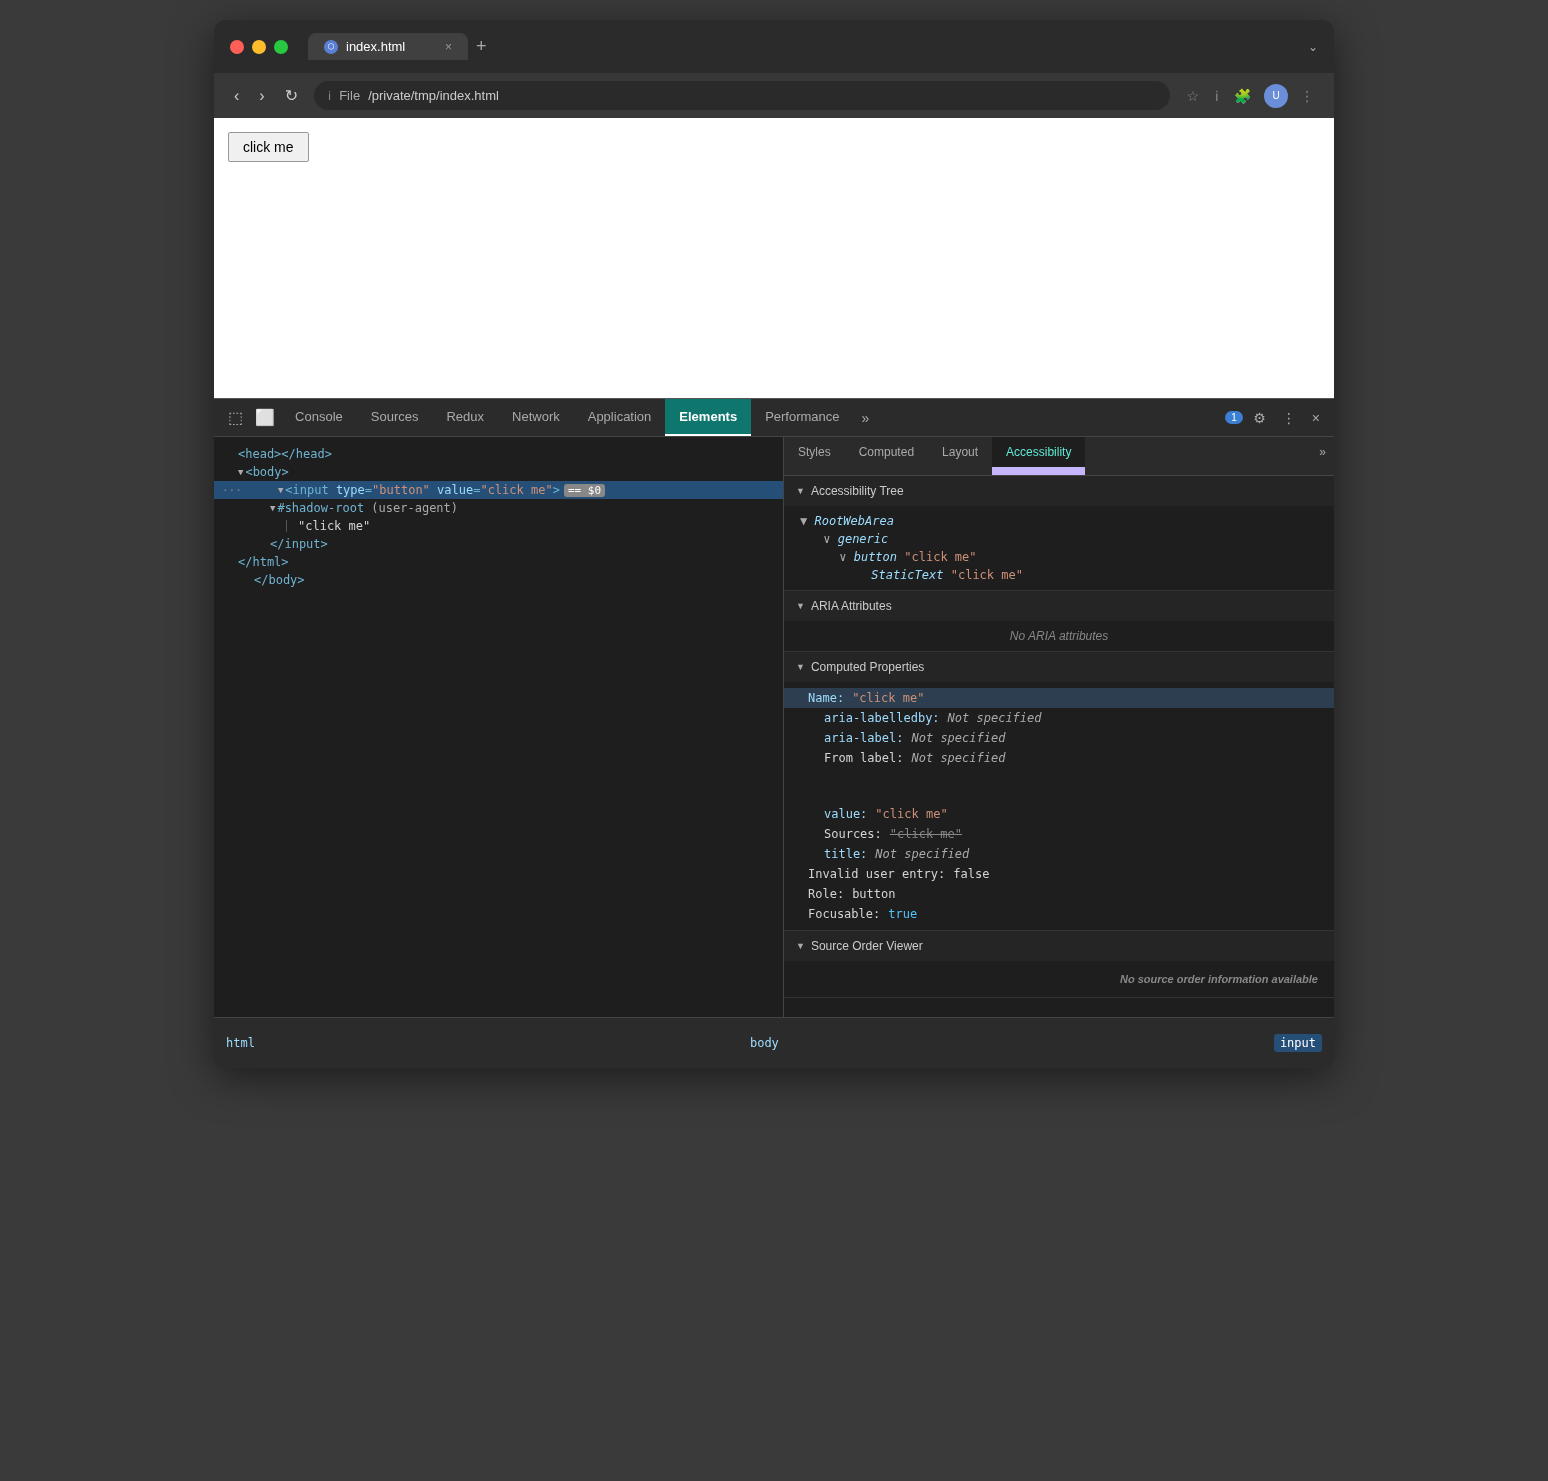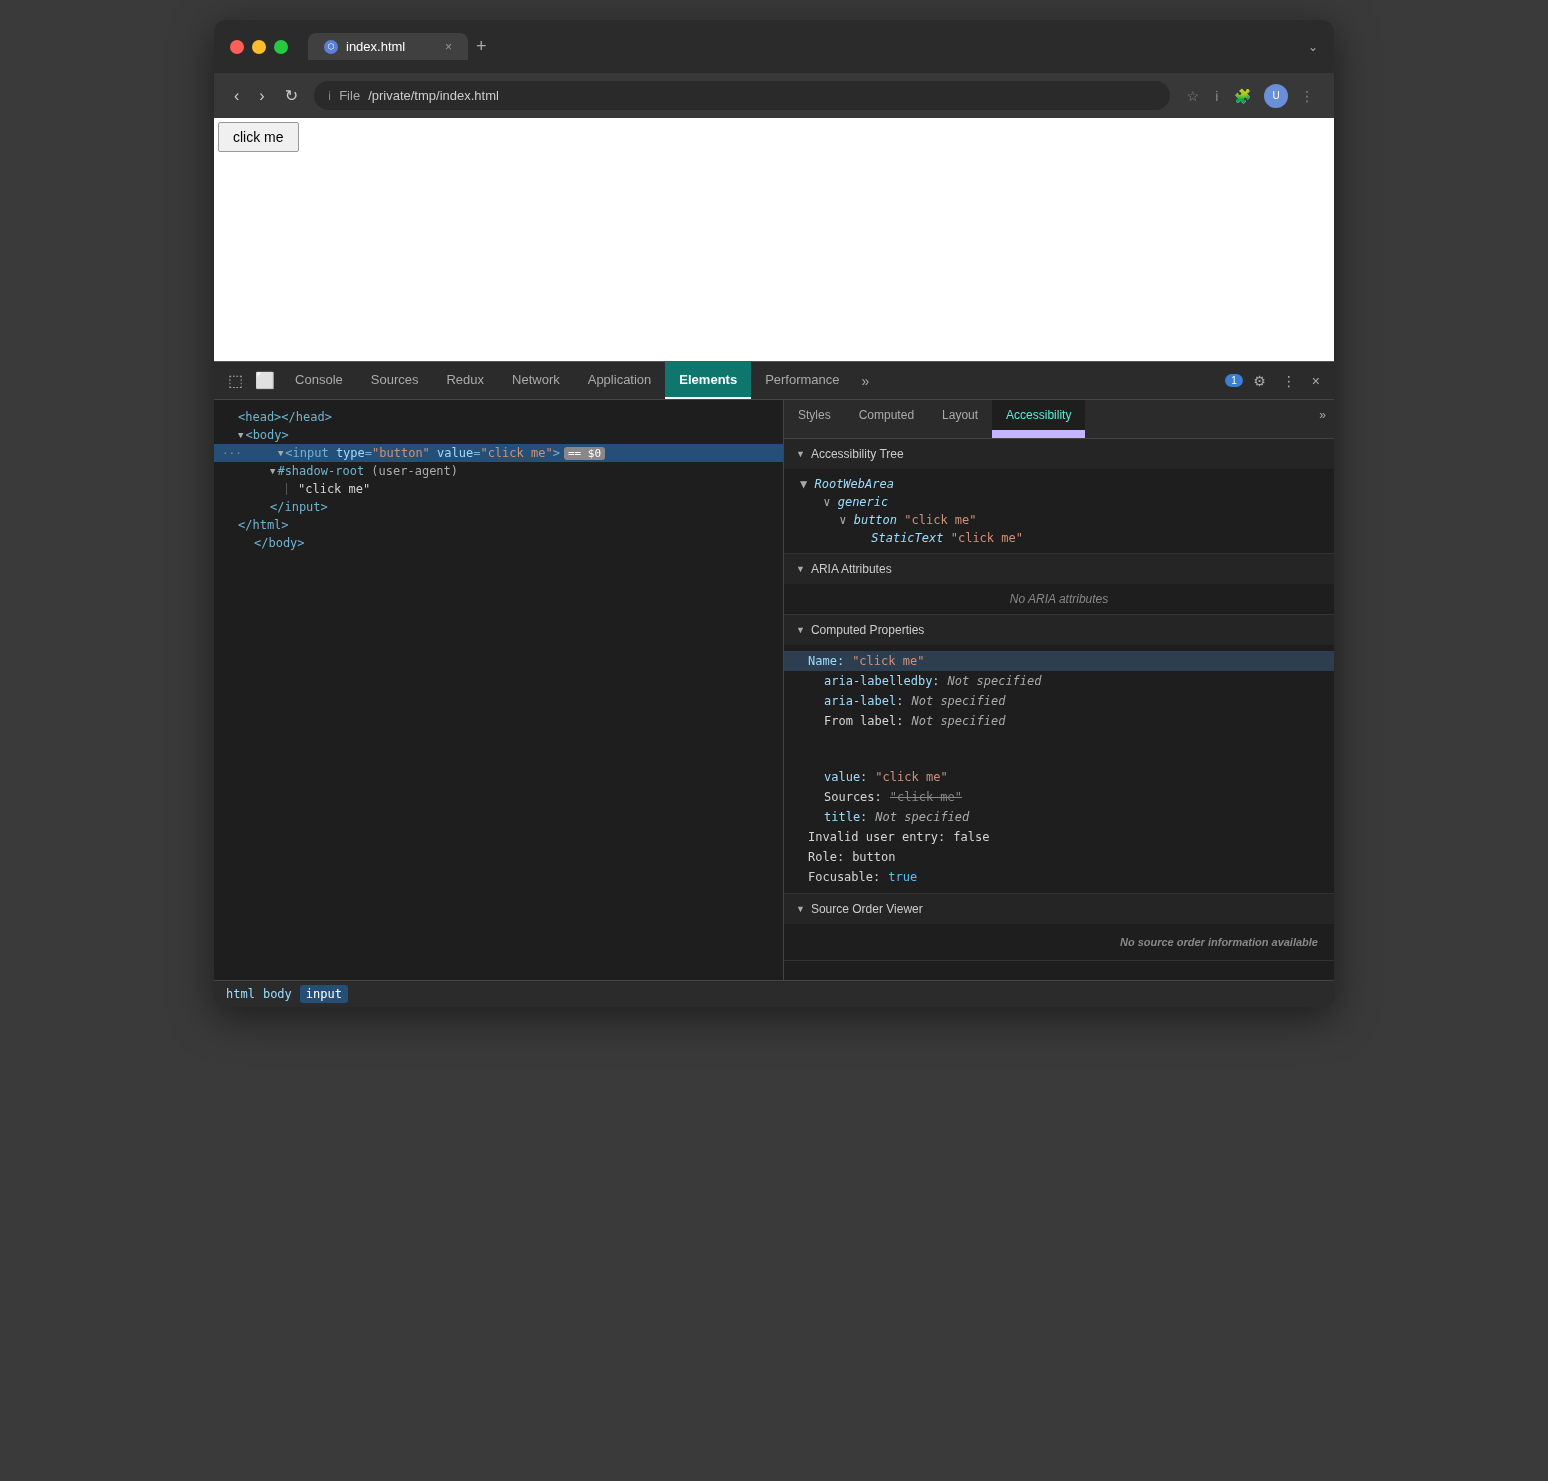--- a/index.html
+++ b/index.html
@@ -26,21 +26,21 @@
     .nav-bar { background: #383838; padding: 8px 16px; display: flex; align-items: center; gap: 12px; }
     .nav-btn { background: none; border: none; color: #888; font-size: 16px; cursor: pointer; padding: 4px; }
     .nav-btn.active { color: #ccc; }
     .address-bar { flex: 1; background: #2a2a2a; border-radius: 20px; padding: 6px 14px; display: flex; align-items: center; gap: 8px; color: #ccc; font-size: 13px; }
     .address-icon { color: #888; font-size: 12px; }
     .nav-actions { display: flex; gap: 8px; align-items: center; }
     .nav-action-btn { background: none; border: none; color: #888; font-size: 14px; cursor: pointer; padding: 4px; }
     .avatar { width: 24px; height: 24px; border-radius: 50%; background: #6a8fd8; overflow: hidden; display: flex; align-items: center; justify-content: center; font-size: 10px; color: white; }
 
     
-    .page-content { background: white; padding: 4px; height: 243px; }
+    .page-content { background: white; padding: 14px; height: 280px; }
     .click-me-btn { border: 1px solid #999; background: #f0f0f0; padding: 6px 14px; font-size: 14px; cursor: pointer; border-radius: 2px; }
 
     
     .devtools { background: #242424; border-top: 1px solid #555; }
 
     .devtools-toolbar { background: #2b2b2b; display: flex; align-items: center; padding: 0 8px; border-bottom: 1px solid #444; overflow: hidden; }
     .devtools-icon-btn { background: none; border: none; color: #aaa; font-size: 14px; cursor: pointer; padding: 8px 6px; }
     .devtools-tabs { display: flex; align-items: center; flex: 1; overflow: hidden; }
     .devtools-tab { color: #aaa; font-size: 13px; padding: 10px 14px; cursor: pointer; white-space: nowrap; border-bottom: 2px solid transparent; }
     .devtools-tab.active { color: #fff; background: #242424; border-bottom: 2px solid #fff; }
@@ -57,21 +57,21 @@
     .dom-line { font-family: 'Menlo', 'Monaco', monospace; font-size: 12px; padding: 2px 8px; white-space: nowrap; cursor: default; display: flex; align-items: center; }
     .dom-line.selected { background: #264f78; }
     .dom-indent { display: inline-block; width: 16px; }
     .dom-tag { color: #6fb3d2; }
     .dom-text { color: #d4d4d4; }
     .dom-equals { color: #fff; font-size: 11px; background: #888; padding: 0 4px; border-radius: 3px; margin-left: 4px; }
     .dom-dots { color: #888; font-size: 11px; margin-right: 4px; }
     .triangle { display: inline-block; font-size: 9px; color: #aaa; margin-right: 2px; cursor: pointer; }
 
     
-    .dom-breadcrumb { background: #2b2b2b; border-top: 1px solid #444; padding: 4px 12px; display: flex; gap: 4px; align-items: center; font-family: monospace; font-size: 12px; }
+    .dom-breadcrumb { background: #2b2b2b; border-top: 1px solid #444; padding: 16px 12px; display: flex; gap: 4px; align-items: center; font-family: monospace; font-size: 12px; justify-content: space-between; }
     .bc-item { color: #9cdcfe; cursor: pointer; }
     .bc-sep { color: #666; }
 
     
     .acc-panel { flex: 1; background: #1e1e1e; overflow: auto; }
 
     .acc-subtabs { display: flex; background: #2b2b2b; border-bottom: 1px solid #444; }
     .acc-subtab { color: #aaa; font-size: 12px; padding: 8px 14px; cursor: pointer; border-bottom: 2px solid transparent; }
     .acc-subtab.active { color: #5eead4; background: #1e1e1e; border-bottom: 8px solid #c4b5fd; }
     .acc-subtab-more { color: #aaa; font-size: 12px; padding: 8px; cursor: pointer; margin-left: auto; }

